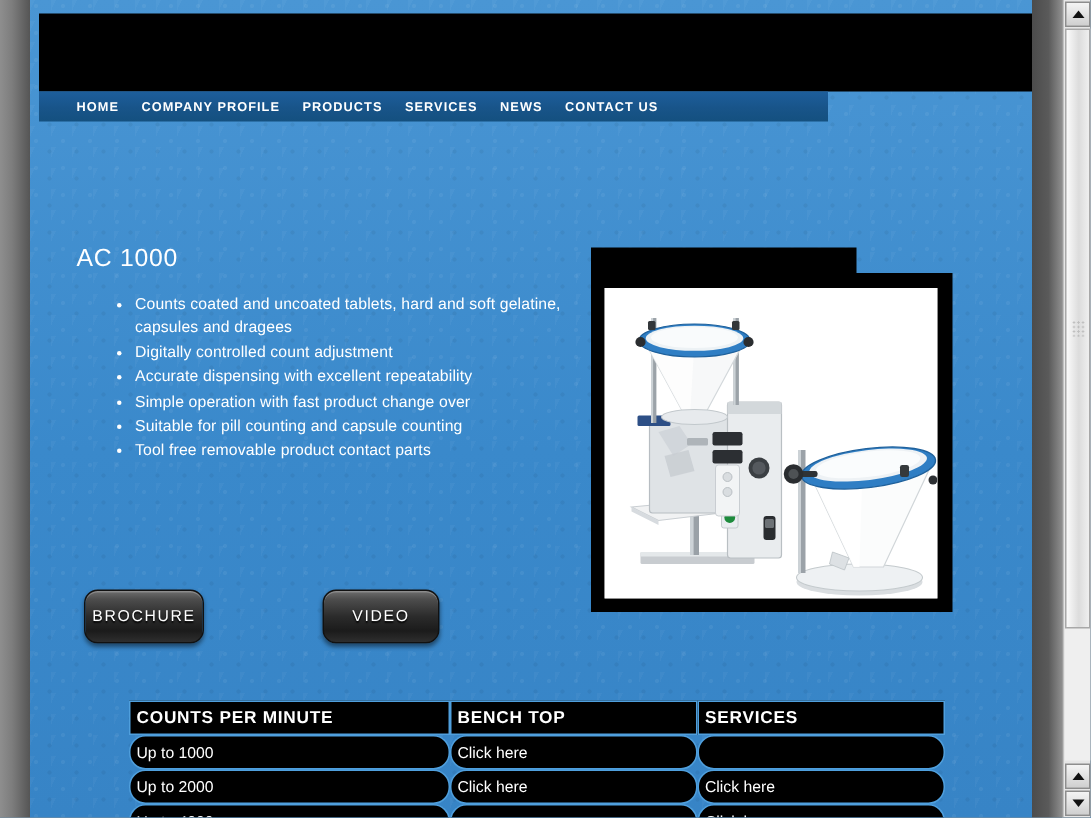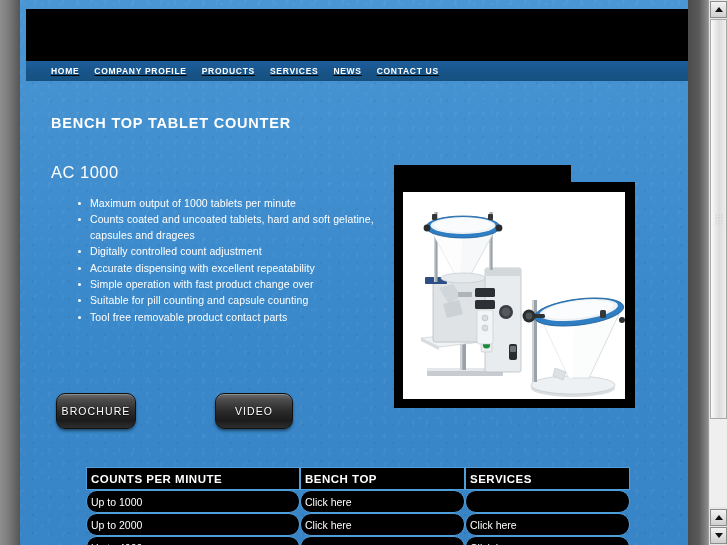--- a/index.html
+++ b/index.html
@@ -113,27 +113,26 @@
     position: absolute;
     left: 6px; top: 9px;
     width: 662px; height: 52px;
     background: #000;
   }
 
   
   #navbar {
     position: absolute;
     left: 6px; top: 61px;
-    width: 662px; height: 20px;
+    width: 526px; height: 20px;
     background: linear-gradient(to bottom, #1d5e9c 0%, #185489 55%, #14507f 100%);
     display: flex;
     align-items: center;
     padding-left: 25px;
     box-sizing: border-box;
-    text-decoration: underline;
   }
   .nav-item {
     color: #ffffff;
     font-size: 8.5px;
     font-weight: bold;
     letter-spacing: .7px;
     margin-right: 15px;
     white-space: nowrap;
     cursor: pointer;
     text-decoration: none;
@@ -272,25 +271,23 @@
 
     <div id="navbar">
       <a class="nav-item" href="#">HOME</a>
       <a class="nav-item" href="#">COMPANY PROFILE</a>
       <a class="nav-item" href="#">PRODUCTS</a>
       <a class="nav-item" href="#">SERVICES</a>
       <a class="nav-item" href="#">NEWS</a>
       <a class="nav-item" href="#">CONTACT US</a>
     </div>
 
-    <div id="page-title">BENCH TOP TABLET COUNTER</div>
     <div id="model-title">AC 1000</div>
 
     <ul id="features">
-      <li>Maximum output of 1000 tablets per minute</li>
       <li>Counts coated and uncoated tablets, hard and soft gelatine, capsules and dragees</li>
       <li>Digitally controlled count adjustment</li>
       <li>Accurate dispensing with excellent repeatability</li>
       <li>Simple operation with fast product change over</li>
       <li>Suitable for pill counting and capsule counting</li>
       <li>Tool free removable product contact parts</li>
     </ul>
 
     <div class="btn" id="btn-brochure">
       <span>BROCHURE</span>

